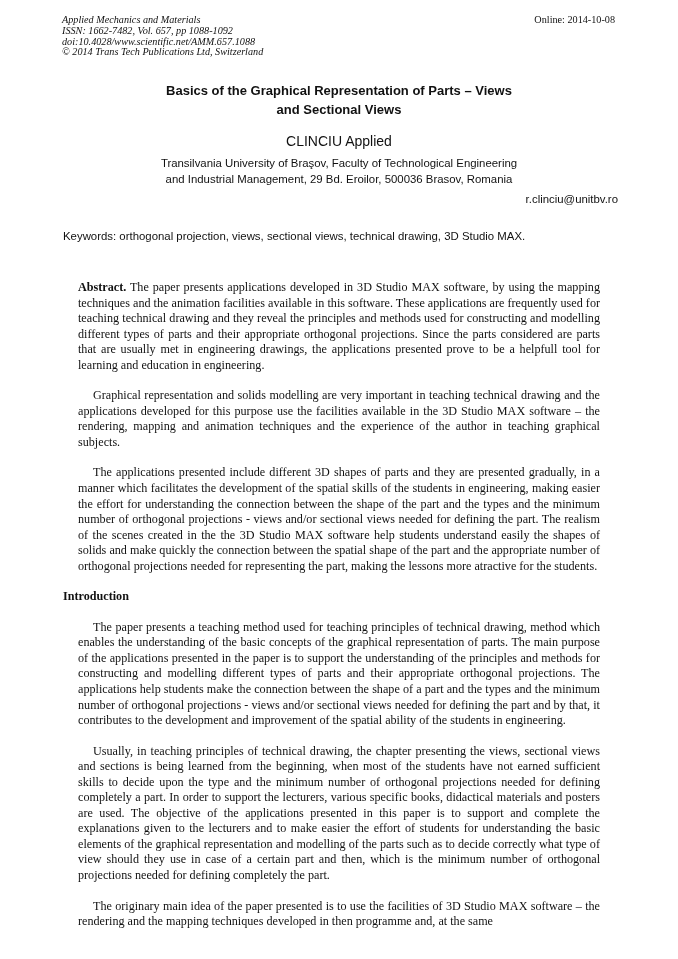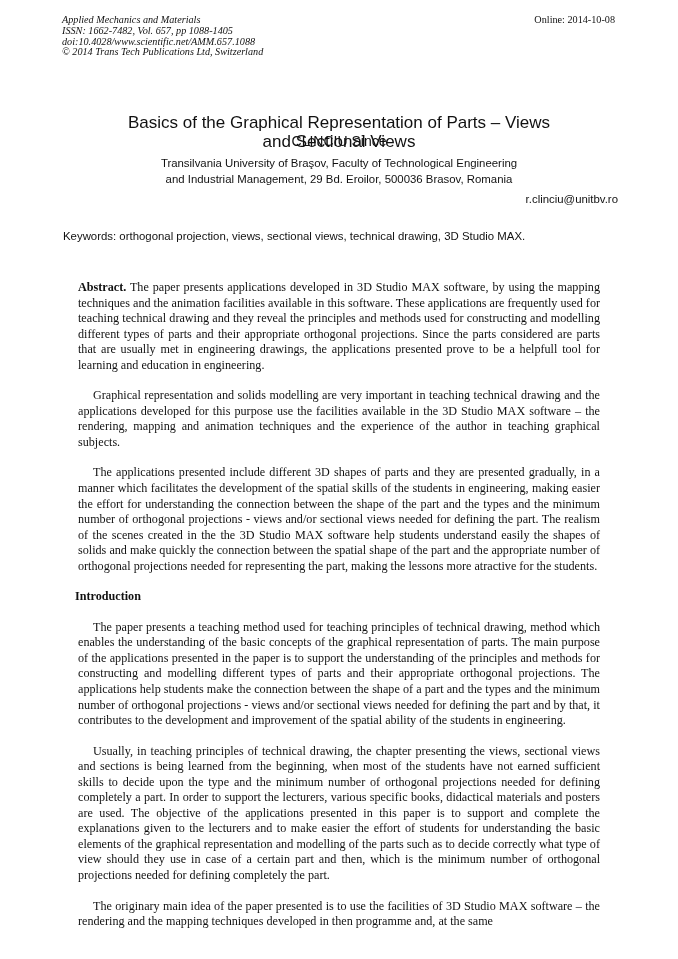--- a/index.html
+++ b/index.html
@@ -8,21 +8,21 @@
   .hdr-left {
     position: absolute; left: 62px; top: 15px;
     font-family: "Liberation Serif", serif; font-style: italic; font-size: 10.2px; line-height: 10.8px;
   }
   .hdr-right {
     position: absolute; right: 63px; top: 15px;
     font-family: "Liberation Serif", serif; font-size: 10.2px; line-height: 10.8px;
   }
   .title {
     position: absolute; left: 60px; width: 558px; top: 81px; text-align: center;
-    font-family: "Liberation Sans", sans-serif; font-weight: normal; font-size: 17px; line-height: 19px; margin-top: 32px;
+    font-family: "Liberation Sans", sans-serif; font-weight: bold; font-size: 13px; line-height: 19px;
   }
   .author {
     position: absolute; left: 60px; width: 558px; top: 132px; text-align: center;
     font-family: "Liberation Sans", sans-serif; font-size: 14px; line-height: 18px;
   }
   .affil {
     position: absolute; left: 60px; width: 558px; top: 156px; text-align: center;
     font-family: "Liberation Sans", sans-serif; font-size: 11.4px; line-height: 15.5px;
   }
   .email {
@@ -37,42 +37,42 @@
   .body {
     position: absolute; left: 63px; width: 552px; top: 265px;
     font-family: "Liberation Serif", serif; font-size: 12.15px; line-height: 15.55px;
     text-align: justify;
   }
   .body p { margin: 15px; text-indent: 15px; }
   .body p.first { text-indent: 0; }
   .body .abs-label { font-weight: bold; }
   .section-title {
     font-family: "Liberation Serif", serif; font-weight: bold; font-size: 12.15px; line-height: 15.5px;
-    margin: 14px 0 6px 12px;
+    margin: 14px 0 6px 0;
   }
 </style>
 </head>
 <body>
 
 <div class="page">
 
   <div class="hdr-left">
     <div>Applied Mechanics and Materials</div>
-    <div>ISSN: 1662-7482, Vol. 657, pp 1088-1405</div>
+    <div>ISSN: 1662-7482, Vol. 657, pp 1088-1092</div>
     <div>doi:10.4028/www.scientific.net/AMM.657.1088</div>
     <div>© 2014 Trans Tech Publications Ltd, Switzerland</div>
   </div>
   <div class="hdr-right">Online: 2014-10-08</div>
 
   <div class="title">
     <div>Basics of the Graphical Representation of Parts – Views</div>
     <div>and Sectional Views</div>
   </div>
 
-  <div class="author">CLINCIU Since</div>
+  <div class="author">CLINCIU Applied</div>
 
   <div class="affil">
     <div>Transilvania University of Braşov, Faculty of Technological Engineering</div>
     <div>and Industrial Management, 29 Bd. Eroilor, 500036 Brasov, Romania</div>
   </div>
 
   <div class="email">r.clinciu@unitbv.ro</div>
 
   <div class="keywords">
     <span class="kw-label">Keywords:</span>

